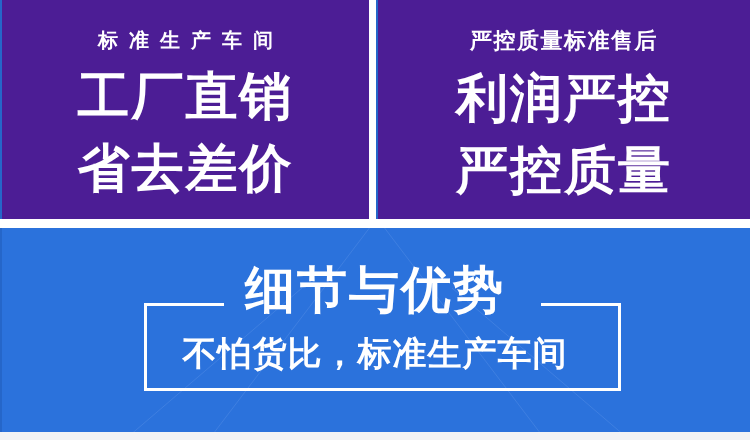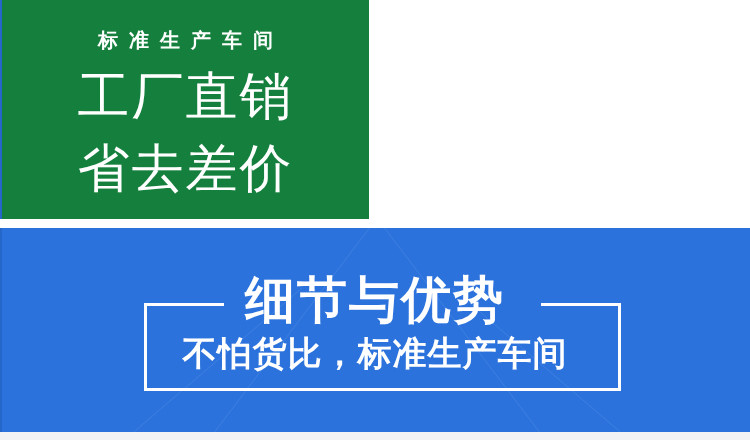--- a/index.html
+++ b/index.html
@@ -24,21 +24,21 @@
     position: absolute;
     left: 0;
     top: 0;
     width: 750px;
     height: 219px;
   }
   .panel {
     position: absolute;
     top: 0;
     height: 219px;
-    background: #15803d;
+    background: #4c1d95;
     box-sizing: border-box;
     border-left: 2px solid #2566C9;
     display: flex;
     flex-direction: column;
     align-items: center;
     justify-content: flex-start;
     overflow: hidden;
   }
   .panel-left  { left: 0px;   width: 369px; }
   .panel-right { left: 376px; width: 374px; border-left: 2px solid #2566C9; }
@@ -58,21 +58,21 @@
   .eyebrow-right {
     font-size: 22px;
     letter-spacing: 1.5px;
     margin-top: 30px;
     font-weight: 800;
   }
 
   .headline {
     color: #ffffff;
     font-size: 52px;
-    font-weight: 400;
+    font-weight: 700;
     line-height: 1.08;
     letter-spacing: 2px;
     white-space: nowrap;
     text-align: center;
   }
   .headline.l1 { margin-top: 18px; }
   .headline.l2 { margin-top: 16px; }
 
   
   .bottom-panel {
@@ -109,21 +109,21 @@
     top: 303px;
     height: 3px;
     background: #ffffff;
   }
   .frame-top-left  { left: 144px; width: 80px; }
   .frame-top-right { left: 541px; width: 80px; }
 
   .bottom-title {
     position: absolute;
     left: 0;
-    top: 275px;
+    top: 265px;
     width: 750px;
     text-align: center;
     color: #ffffff;
     font-size: 50px;
     font-weight: 800;
     letter-spacing: 2px;
     line-height: 1;
     white-space: nowrap;
   }
   .bottom-sub {
@@ -154,20 +154,25 @@
 <div id="banner">
 
   <div class="top-row">
 
     <div class="panel panel-left">
       <div class="eyebrow eyebrow-left">标准生产车间</div>
       <div class="headline l1">工厂直销</div>
       <div class="headline l2">省去差价</div>
     </div>
 
+    <div class="panel panel-right">
+      <div class="eyebrow eyebrow-right">严控质量标准售后</div>
+      <div class="headline l1">利润严控</div>
+      <div class="headline l2">严控质量</div>
+    </div>
 
   </div>
 
   <div class="bottom-panel">
     <svg class="watermark" width="750" height="204" viewBox="0 0 750 204">
       <line x1="375" y1="-10" x2="205" y2="214" stroke="#4f8ae4" stroke-width="1"></line>
       <line x1="375" y1="-10" x2="545" y2="214" stroke="#4f8ae4" stroke-width="1"></line>
       <line x1="120" y1="214" x2="300" y2="60" stroke="#4f8ae4" stroke-width="1"></line>
       <line x1="630" y1="214" x2="450" y2="60" stroke="#4f8ae4" stroke-width="1"></line>
     </svg>

